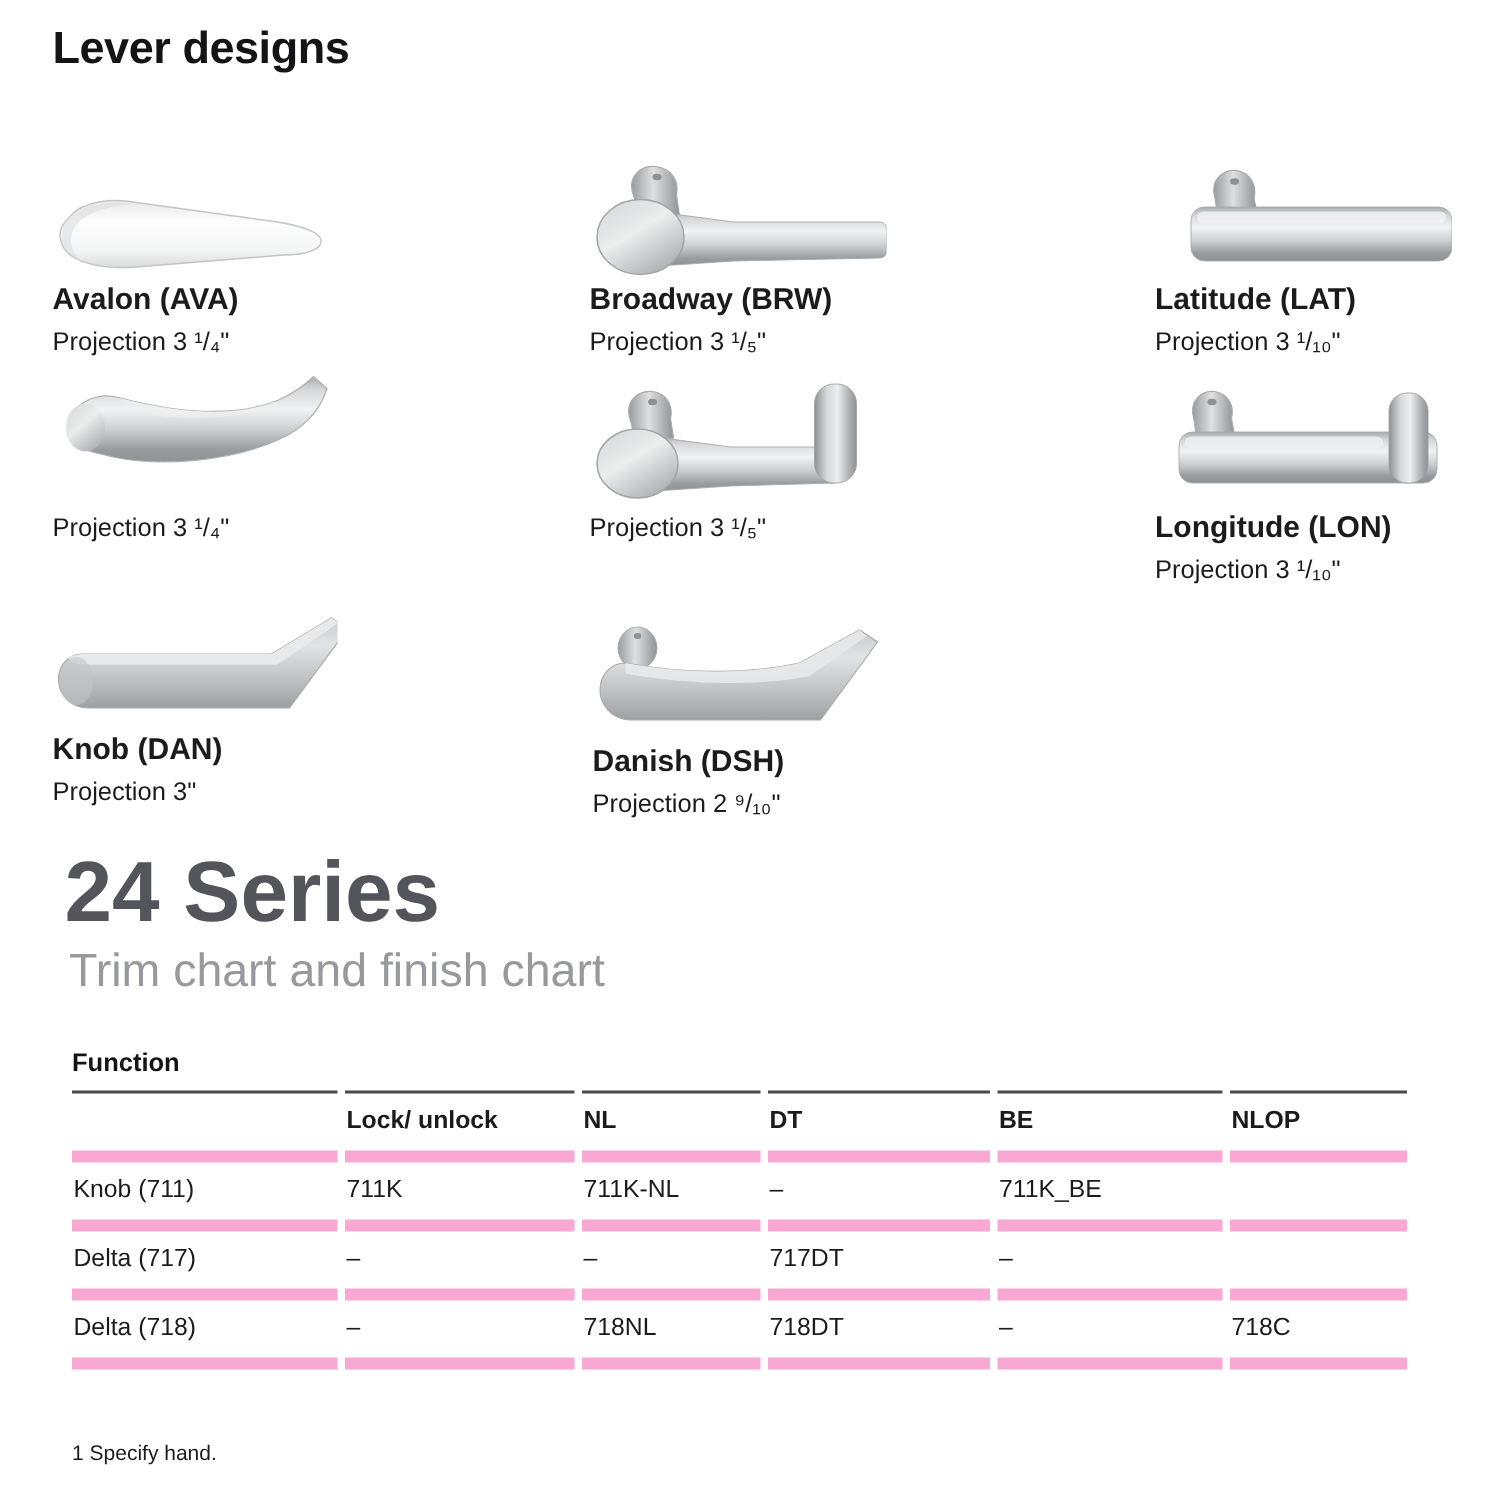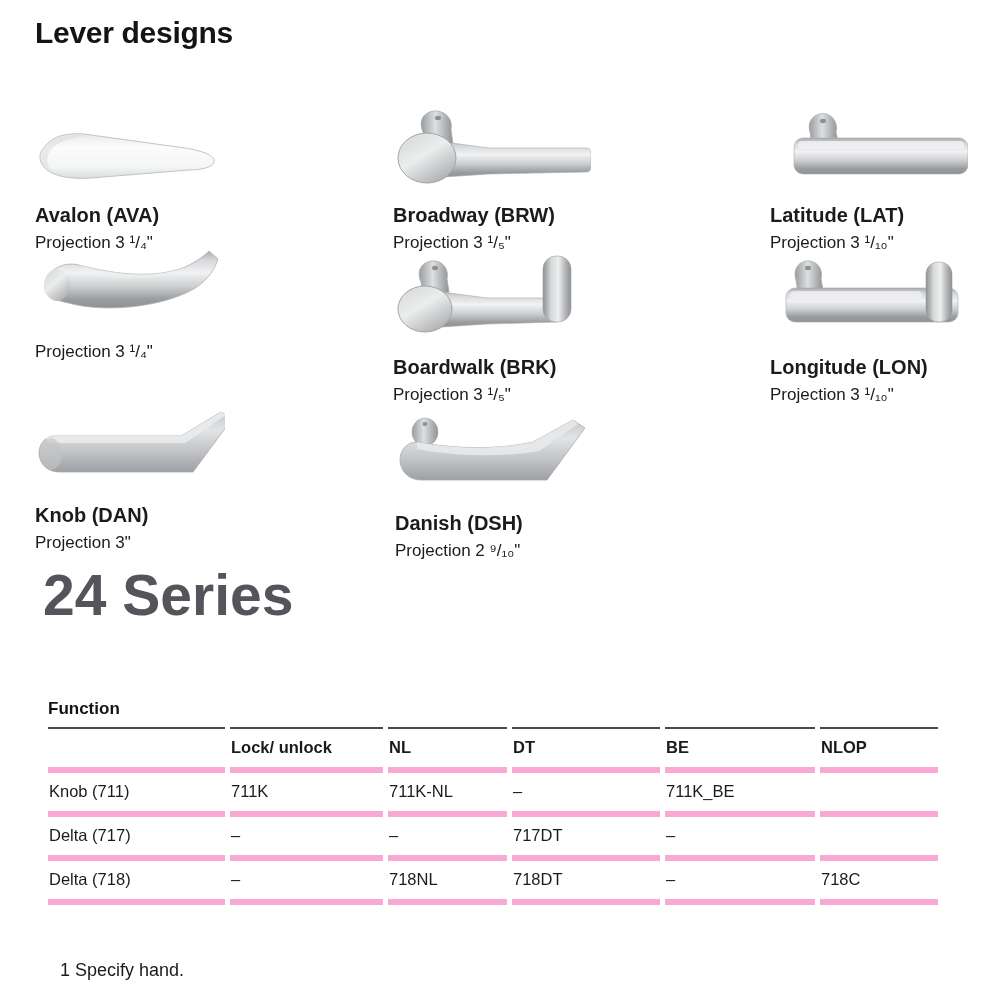--- a/index.html
+++ b/index.html
@@ -4,37 +4,37 @@
 <style>
   * { margin:0; padding:0; box-sizing:border-box; }
   html,body { background:#ffffff; }
   body { width:1000px; height:1000px; font-family:"Liberation Sans", sans-serif; color:#1b1b1d; }
   .page { position:relative; width:968px; height:1000px; background:#fff; overflow:hidden; }
 
   .page-title { position:absolute; left:35px; top:16px; font-size:30px; font-weight:700; letter-spacing:-0.3px; color:#141416; }
 
   .lever-card { position:absolute; width:320px; }
   .lever-art { display:flex; align-items:flex-end; }
-  .lever-name { font-size:20px; font-weight:700; margin-top:20px; color:#1b1b1d; }
+  .lever-name { font-size:20px; font-weight:700; margin-top:5px; color:#1b1b1d; }
   .lever-proj { font-size:17px; font-weight:400; margin-top:6px; color:#1b1b1d; }
 
   .series-title { position:absolute; left:43px; top:562px; font-size:57px; font-weight:700; color:#53555a; }
   .series-subtitle { position:absolute; left:46px; top:629px; font-size:31px; font-weight:400; color:#97999d; }
 
   .function-label { position:absolute; left:48px; top:699px; font-size:17px; font-weight:700; color:#141416;text-align:center; }
 
   table.trim-table { position:absolute; left:43px; top:727px; width:900px;
     border-collapse:separate; border-spacing:5px 0; table-layout:fixed; }
   .trim-table th, .trim-table td {
     text-align:left; vertical-align:middle; font-size:16.5px; font-weight:400;
-    border-bottom:6px solid #f9a8d4; padding:9px 0 10px 1px; height:37px;
+    border-bottom:8px solid #f9a8d4; padding:9px 0 10px 1px; height:37px;
     white-space:nowrap; overflow:hidden; color:#1b1b1d; }
   .trim-table thead th { border-top:2px solid #4a4a4c; font-weight:700; height:41px; }
 
-  .footnote { position:absolute; left:48px; top:960px; font-size:18px; color:#1b1b1d;margin-left:12px; }
+  .footnote { position:absolute; left:48px; top:960px; font-size:14px; color:#1b1b1d; }
 </style>
 </head>
 <body>
 
 <svg width="0" height="0" style="position:absolute">
   <defs>
     <linearGradient id="metalV" x1="0" y1="0" x2="0" y2="1">
       <stop offset="0" stop-color="#a9acaf"></stop>
         <stop offset=".16" stop-color="#d6d8da"></stop>
       <stop offset=".38" stop-color="#f1f2f3"></stop>
@@ -129,21 +129,20 @@
   <section class="lever-card" style="left:393px; top:242px">
     <div class="lever-art" style="height:94px">
       <svg width="188" height="86" viewBox="0 0 188 86">
         <path d="M28 32 C22 18 32 10 42 11 C51 12 56 20 54 29 L56 42 L30 46 Z" fill="url(#postG)" stroke="#a8aaac" stroke-width=".8"></path>
         <ellipse cx="42" cy="18" rx="3" ry="2.2" fill="#8e9194"></ellipse>
         <path d="M34 40 L94 48 L164 48 L164 72 L94 74 L34 78 Z" fill="url(#metalV)" stroke="#a6a8ab" stroke-width=".6"></path>
         <rect x="150" y="6" width="28" height="66" rx="13" fill="url(#metalH)" stroke="#9fa1a4" stroke-width=".6"></rect>
         <ellipse cx="32" cy="59" rx="27" ry="23" fill="url(#capG)" stroke="#a2a4a7" stroke-width="1"></ellipse>
       </svg>
     </div>
-    <h3 class="lever-name">Boardwalk (BRK)</h3>
     <p class="lever-proj">Projection 3 ¹/₅"</p>
   </section>
 
   <section class="lever-card" style="left:770px; top:242px">
     <div class="lever-art" style="height:94px">
       <svg width="200" height="80" viewBox="0 0 200 80">
         <path d="M26 24 C22 10 32 4 40 5 C49 7 53 14 51 23 L53 34 L28 37 Z" fill="url(#postG)" stroke="#a8aaac" stroke-width=".8"></path>
         <ellipse cx="38" cy="12" rx="3" ry="2.2" fill="#8e9194"></ellipse>
         <rect x="16" y="32" width="172" height="34" rx="9" fill="url(#metalV)" stroke="#a8aaac" stroke-width=".6"></rect>
         <rect x="156" y="6" width="26" height="60" rx="12" fill="url(#metalH)" stroke="#9fa1a4" stroke-width=".6"></rect>
@@ -173,20 +172,21 @@
         <ellipse cx="30" cy="16" rx="2.5" ry="2" fill="#8e9194"></ellipse>
         <path d="M22 34 C60 41 102 42 138 34 L178 12 L190 20 L152 72 L26 72 C13 72 5 62 5 52 C5 42 12 34 22 34 Z" fill="url(#bandG)" stroke="#a9abad" stroke-width=".8"></path>
         <path d="M22 34 C60 41 102 42 138 34 L178 12 L183 16 L144 43 C105 50 60 48 22 41 Z" fill="#e7e9ea" opacity=".9"></path>
       </svg>
     </div>
     <h3 class="lever-name">Danish (DSH)</h3>
     <p class="lever-proj">Projection 2 ⁹/₁₀"</p>
   </section>
 
   <h2 class="series-title">24 Series</h2>
+  <div class="series-subtitle">Trim chart and finish chart</div>
 
   <div class="function-label">Function</div>
 
   <table class="trim-table">
     <colgroup>
       <col style="width:177px">
         <col style="width:153px">
         <col style="width:119px">
       <col style="width:148px">
         <col style="width:150px">

